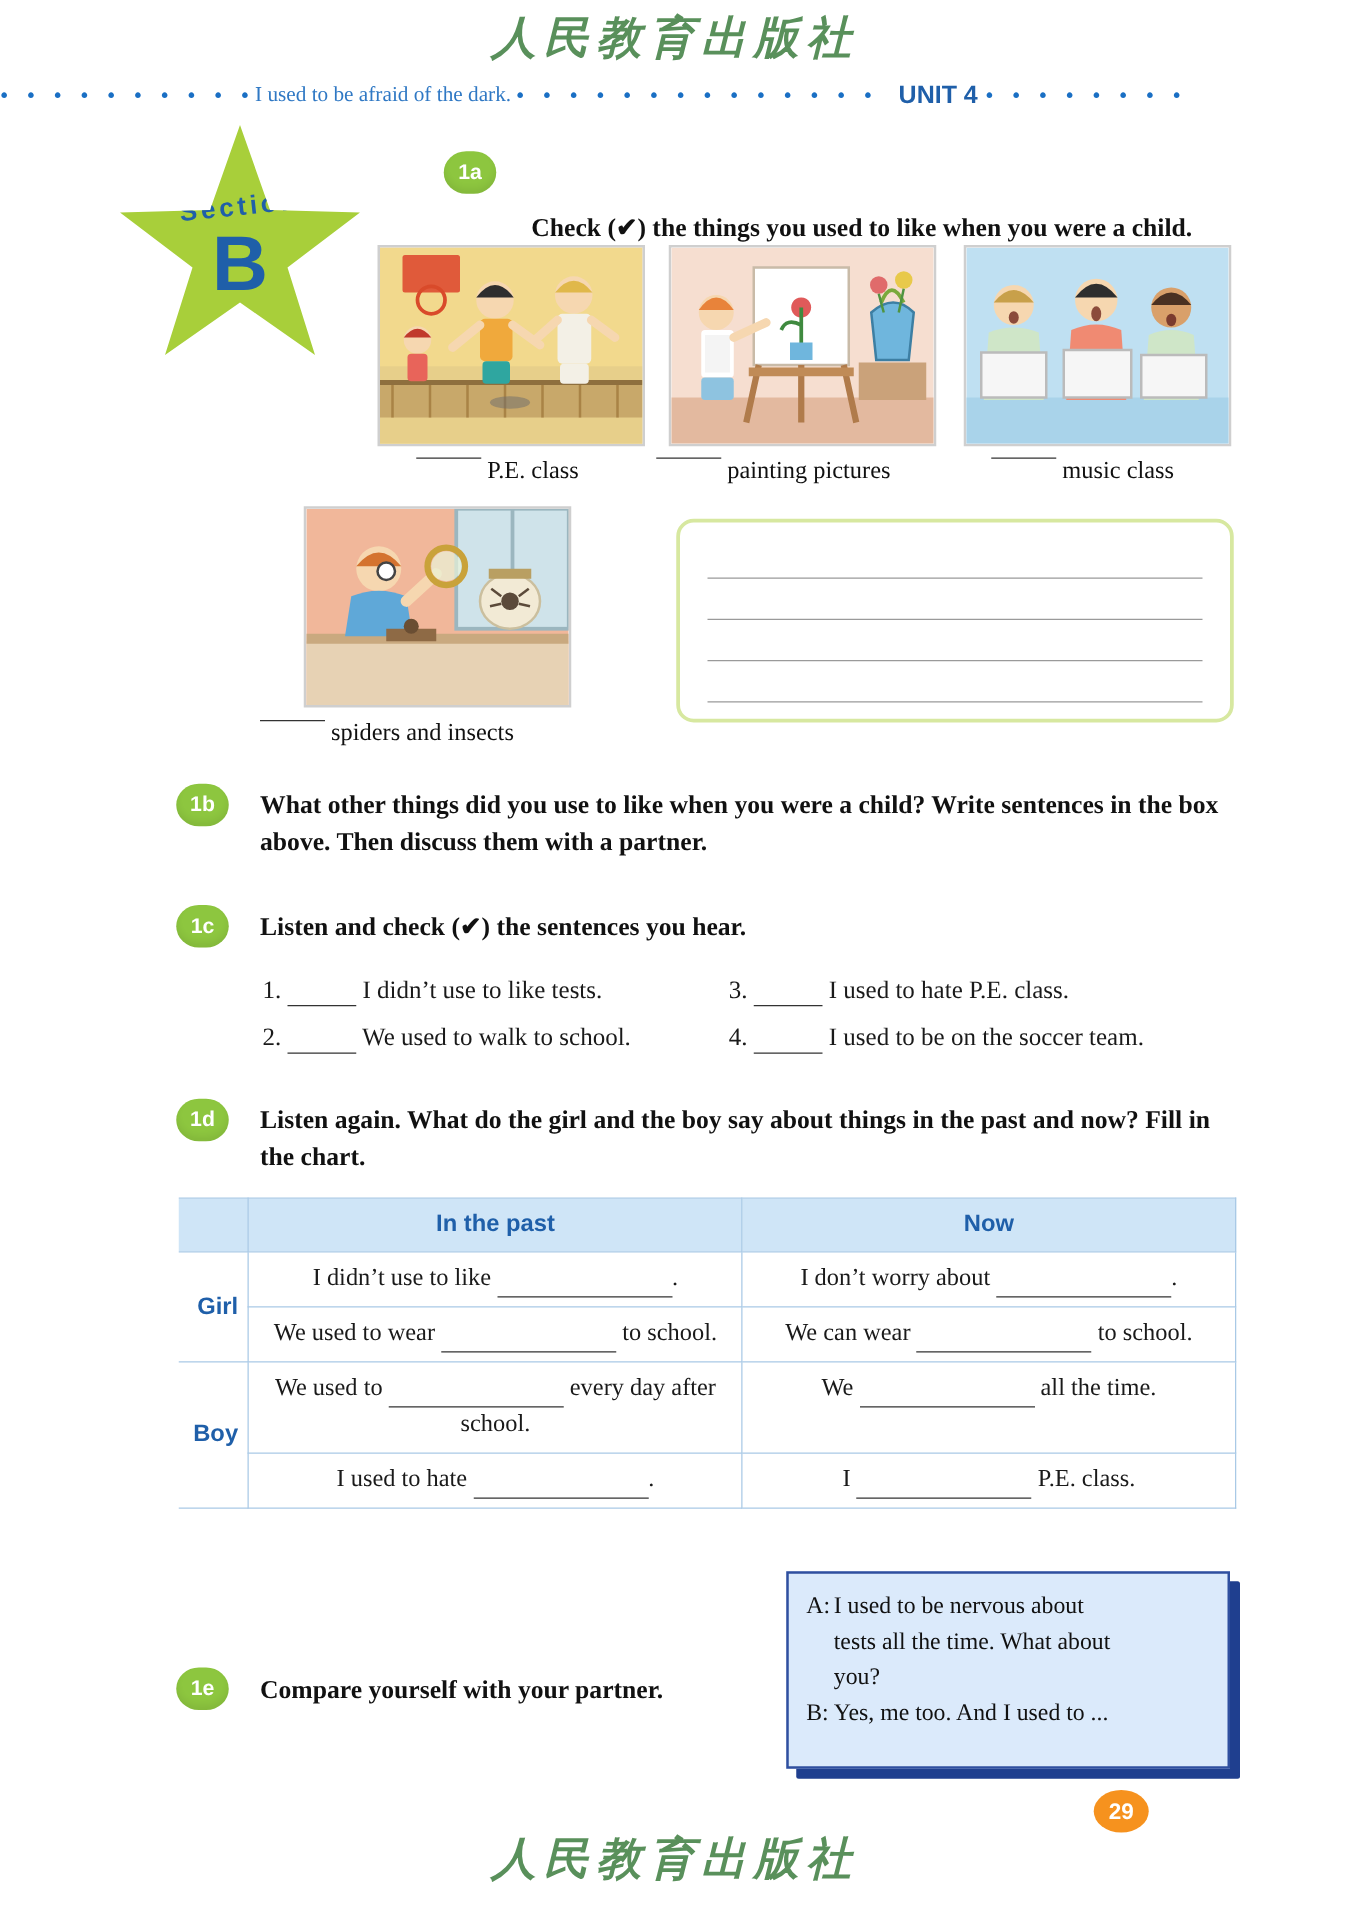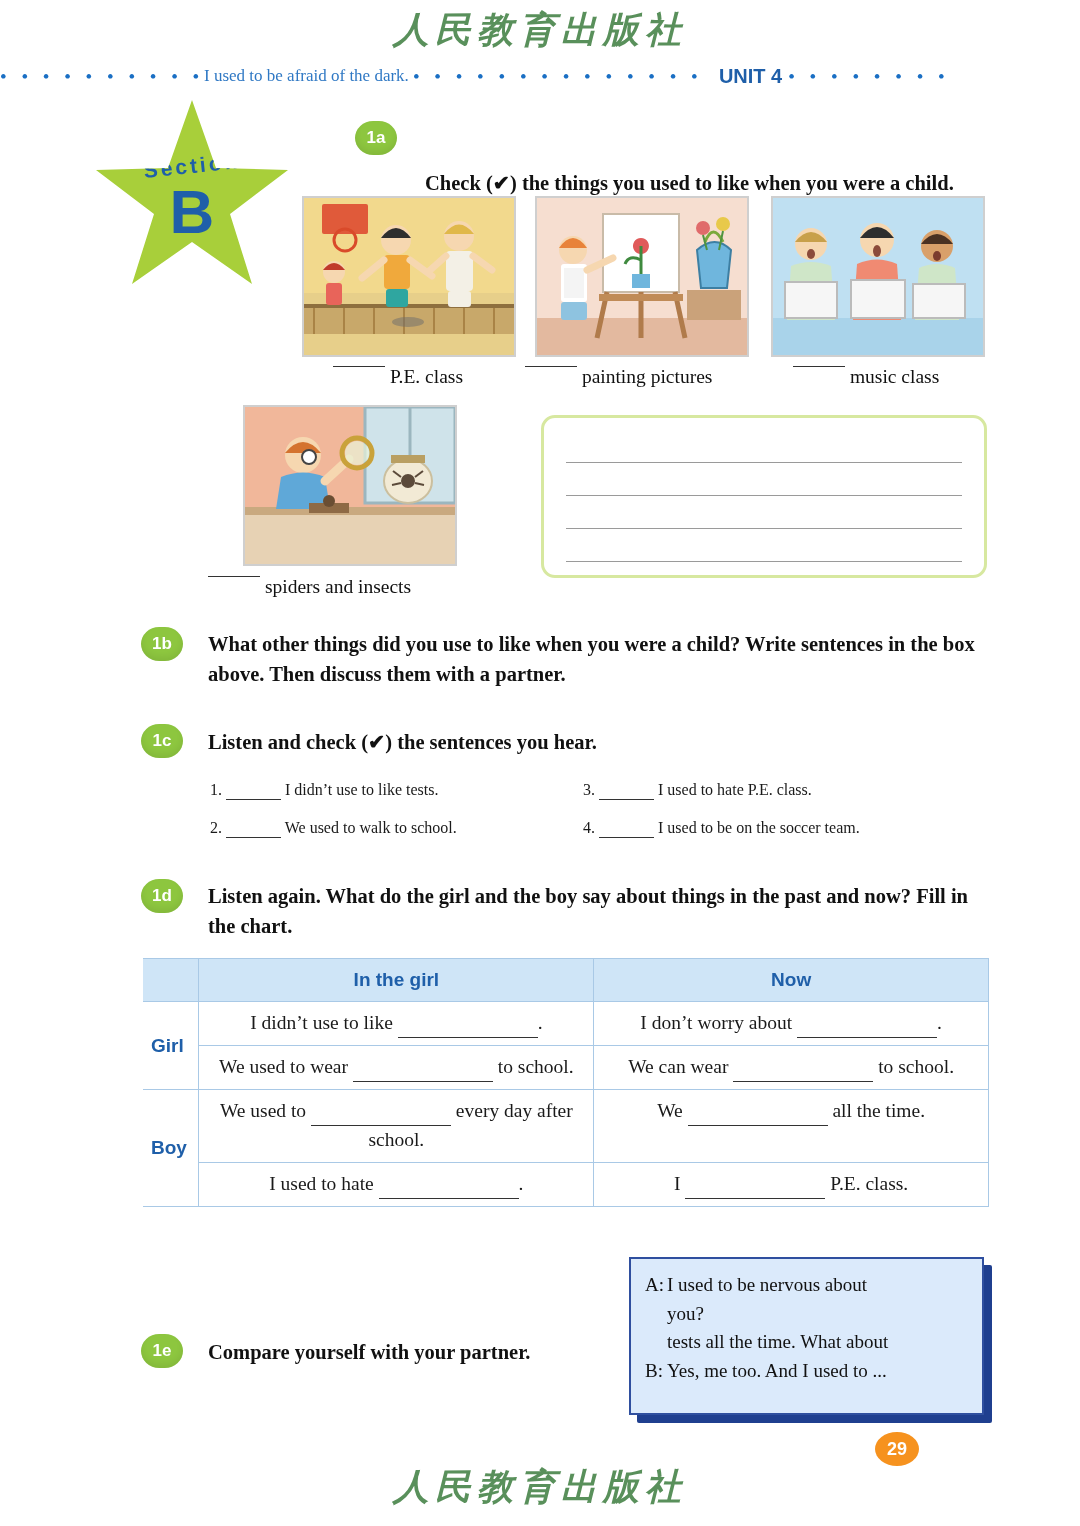--- a/index.html
+++ b/index.html
@@ -128,21 +128,21 @@
     border:3px solid #d7e8a0;
     border-radius:14px;
     background:#fff;
   }
   .writebox .line {
     position:absolute; left:22px; right:22px;
     border-bottom:1.2px solid #9a9a9a;
   }
 
   
-  .lc-item { position:absolute; font-size:16px; white-space:nowrap; }
+  .lc-item { position:absolute; font-size:20px; white-space:nowrap; }
 
   
   .chart {
     position:absolute; left:143px; top:958px;
     width:846px;
     border-collapse:collapse;
     font-size:19.5px;
   }
   .chart td, .chart th {
     border:1px solid #a9c9e6;
@@ -161,21 +161,21 @@
     text-align:center;
     height:42px;
     border-color:#a9c9e6;
   }
   .chart .corner { background:#cfe5f7; width:56px; border-left:none; }
   .chart .rowlabel {
     width:56px;
     color:#1f5fa9;
     font-family:"Liberation Sans", sans-serif;
     font-weight:bold;
-    text-align:left;
+    text-align:right;
     vertical-align:middle;
     border-left:none;
     font-size:19px;
   }
   .chart td.cell { width:395px; }
   .chart tbody tr td { height:38px; }
   .u { display:inline-block; border-bottom:1.3px solid #333; }
 
   
   .dialog {
@@ -420,21 +420,21 @@
   <span>I used to be on the soccer team.</span>
 </div>
 
 <div class="badge" style="left:141px; top:879px;">1d</div>
 <div class="instr" style="left:208px; top:882px; width:775px;">Listen again. What do the girl and the boy say about things in the past and now? Fill in the chart.</div>
 
 <table class="chart">
   <thead>
     <tr>
       <th class="corner"></th>
-      <th>In the girl</th>
+      <th>In the past</th>
       <th>Now</th>
     </tr>
   </thead>
   <tbody>
     <tr>
       <td class="rowlabel" rowspan="2">Girl</td>
       <td class="cell">
         <span>I didn’t use to like </span><span class="u" style="width:140px;">&nbsp;</span><span>.</span>
       </td>
       <td class="cell">
@@ -472,22 +472,22 @@
 <div class="badge" style="left:141px; top:1334px;">1e</div>
 <div class="instr" style="left:208px; top:1338px; width:420px;">Compare yourself with your partner.</div>
 
 <div class="dialog">
   <div class="shadow"></div>
   <div class="panel">
     <div class="line">
       <span class="spk">A:</span>
       <span class="txt">I used to be nervous about</span>
     </div>
+    <div class="indent">tests all the time. What about</div>
     <div class="indent">you?</div>
-    <div class="indent">tests all the time. What about</div>
     <div class="line">
       <span class="spk">B:</span>
       <span class="txt">Yes, me too. And I used to ...</span>
     </div>
   </div>
 </div>
 
 <div class="pageno">29</div>
 
 <div class="watermark bottom">人民教育出版社</div>

